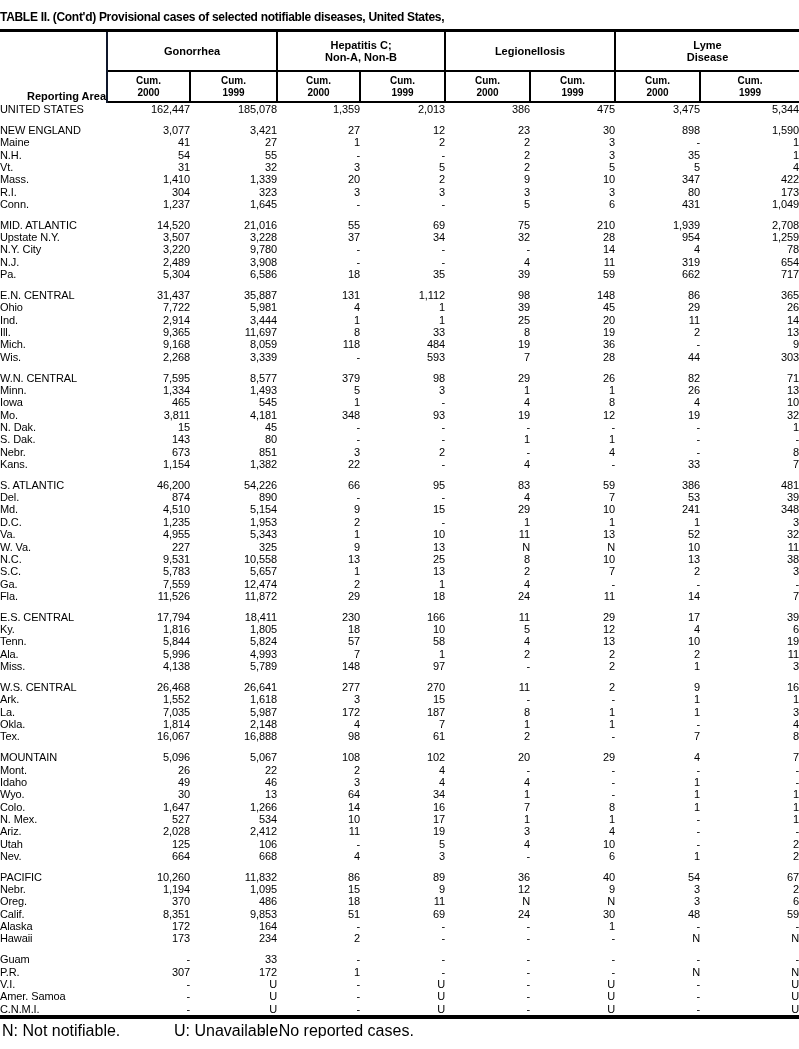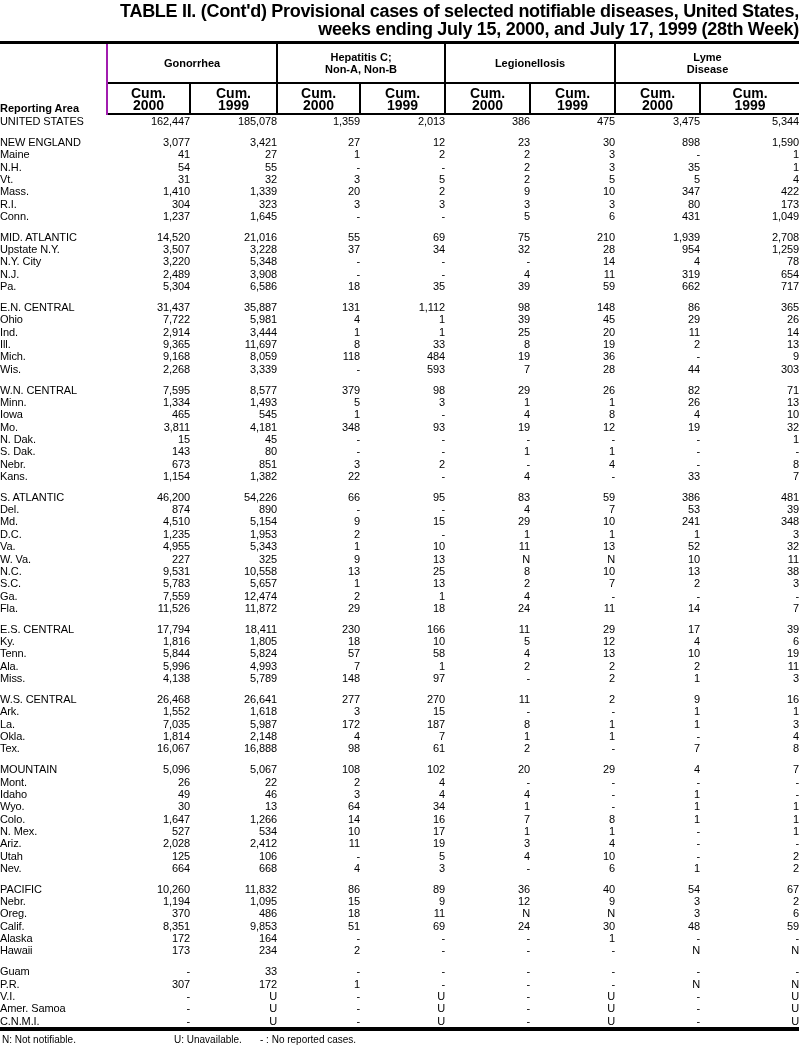--- a/index.html
+++ b/index.html
@@ -6,25 +6,25 @@
     margin: 0; padding: 0;
     background: #ffffff;
     width: 799px;
     font-family: "Liberation Sans", "DejaVu Sans", sans-serif;
     color: #000;
     -webkit-font-smoothing: none;
   }
   .page { width: 799px; }
 
   .title-block {
-    text-align: right;
+    text-align: left;
     font-weight: bold;
-    font-size: 18px;
+    font-size: 12px;
     line-height: 18px;
-    padding-top: 2px;
+    padding-top: 8px;
     letter-spacing: -0.3px;
   }
 
   table.main {
     border-collapse: collapse;
     table-layout: fixed;
     width: 799px;
     margin-top: 3px;
     border-top: 3px solid #000;
     border-bottom: 4px solid #000;
@@ -32,37 +32,37 @@
   table.main th, table.main td {
     margin: 0; padding: 0;
     font-size: 11px;
     overflow: hidden;
     white-space: nowrap;
   }
 
   
   thead th { font-weight: bold; vertical-align: middle; }
   th.area-head {
-    text-align: left;
+    text-align: right;
     vertical-align: bottom;
     padding: 0 0 2px 2px;
     font-size: 11.5px;
-    border-right: 2px solid #a21caf;
+    border-right: 2px solid #0f172a;
   }
   th.group-head {
     text-align: center;
     font-size: 11.5px;
     line-height: 12.5px;
     height: 38px;
     border-left: 2px solid #000;
     border-bottom: 2px solid #000;
   }
   tr.subhead th {
     text-align: center;
-    font-size: 14px;
+    font-size: 10px;
     line-height: 12px;
     height: 29px;
     border-left: 2px solid #000;
     border-bottom: 2.5px solid #000;
   }
 
   
   tbody td {
     line-height: 12.35px;
     height: 12.35px;
@@ -79,35 +79,34 @@
   td.v6 { padding-right: 31px; }
   td.v7 { padding-right: 30px; }
   td.v8 { padding-right: 31px; }
   tr.gap-row td { height: 8.5px; line-height: 8.5px; }
 
   
   .legend {
     position: relative;
     height: 16px;
     margin-top: 3px;
-    font-size: 10px;
+    font-size: 16px;
   }
   .legend span { position: absolute; top: 0; white-space: nowrap; }
   .legend .l0 { left: 2px; }
   .legend .l1 { left: 174px; text-align: right; }
   .legend .l2 { left: 260px; }
 </style>
 </head>
 <body>
 
 <div class="page">
 
   <div class="title-block">
     <div>TABLE II. (Cont'd) Provisional cases of selected notifiable diseases, United States,</div>
-    <div>weeks ending July 15, 2000, and July 17, 1999 (28th Week)</div>
   </div>
 
   <table class="main">
     <colgroup id="cg">
         <col style="width: 107px;">
         <col style="width: 83px;">
         <col style="width: 87px;">
         <col style="width: 83px;">
         <col style="width: 85px;">
         <col style="width: 85px;">
@@ -281,21 +280,21 @@
           <td class="val v3">37</td>
           <td class="val v4">34</td>
           <td class="val v5">32</td>
           <td class="val v6">28</td>
           <td class="val v7">954</td>
           <td class="val v8">1,259</td>
         </tr>
         <tr>
           <td class="area-cell state">N.Y. City</td>
           <td class="val v1">3,220</td>
-          <td class="val v2">5,348</td>
+          <td class="val v2">9,780</td>
           <td class="val v3">-</td>
           <td class="val v4">-</td>
           <td class="val v5">-</td>
           <td class="val v6">14</td>
           <td class="val v7">4</td>
           <td class="val v8">78</td>
         </tr>
         <tr>
           <td class="area-cell state">N.J.</td>
           <td class="val v1">2,489</td>

